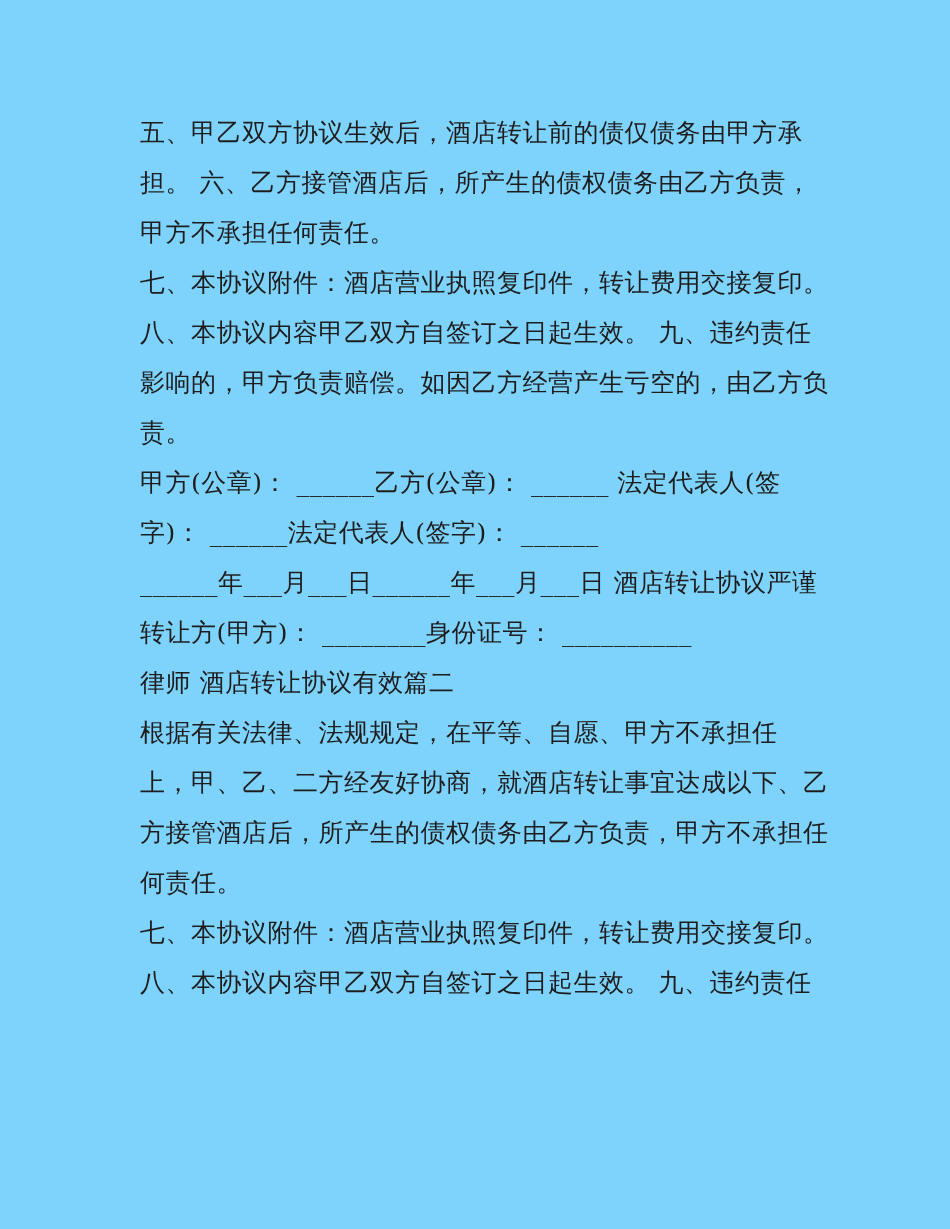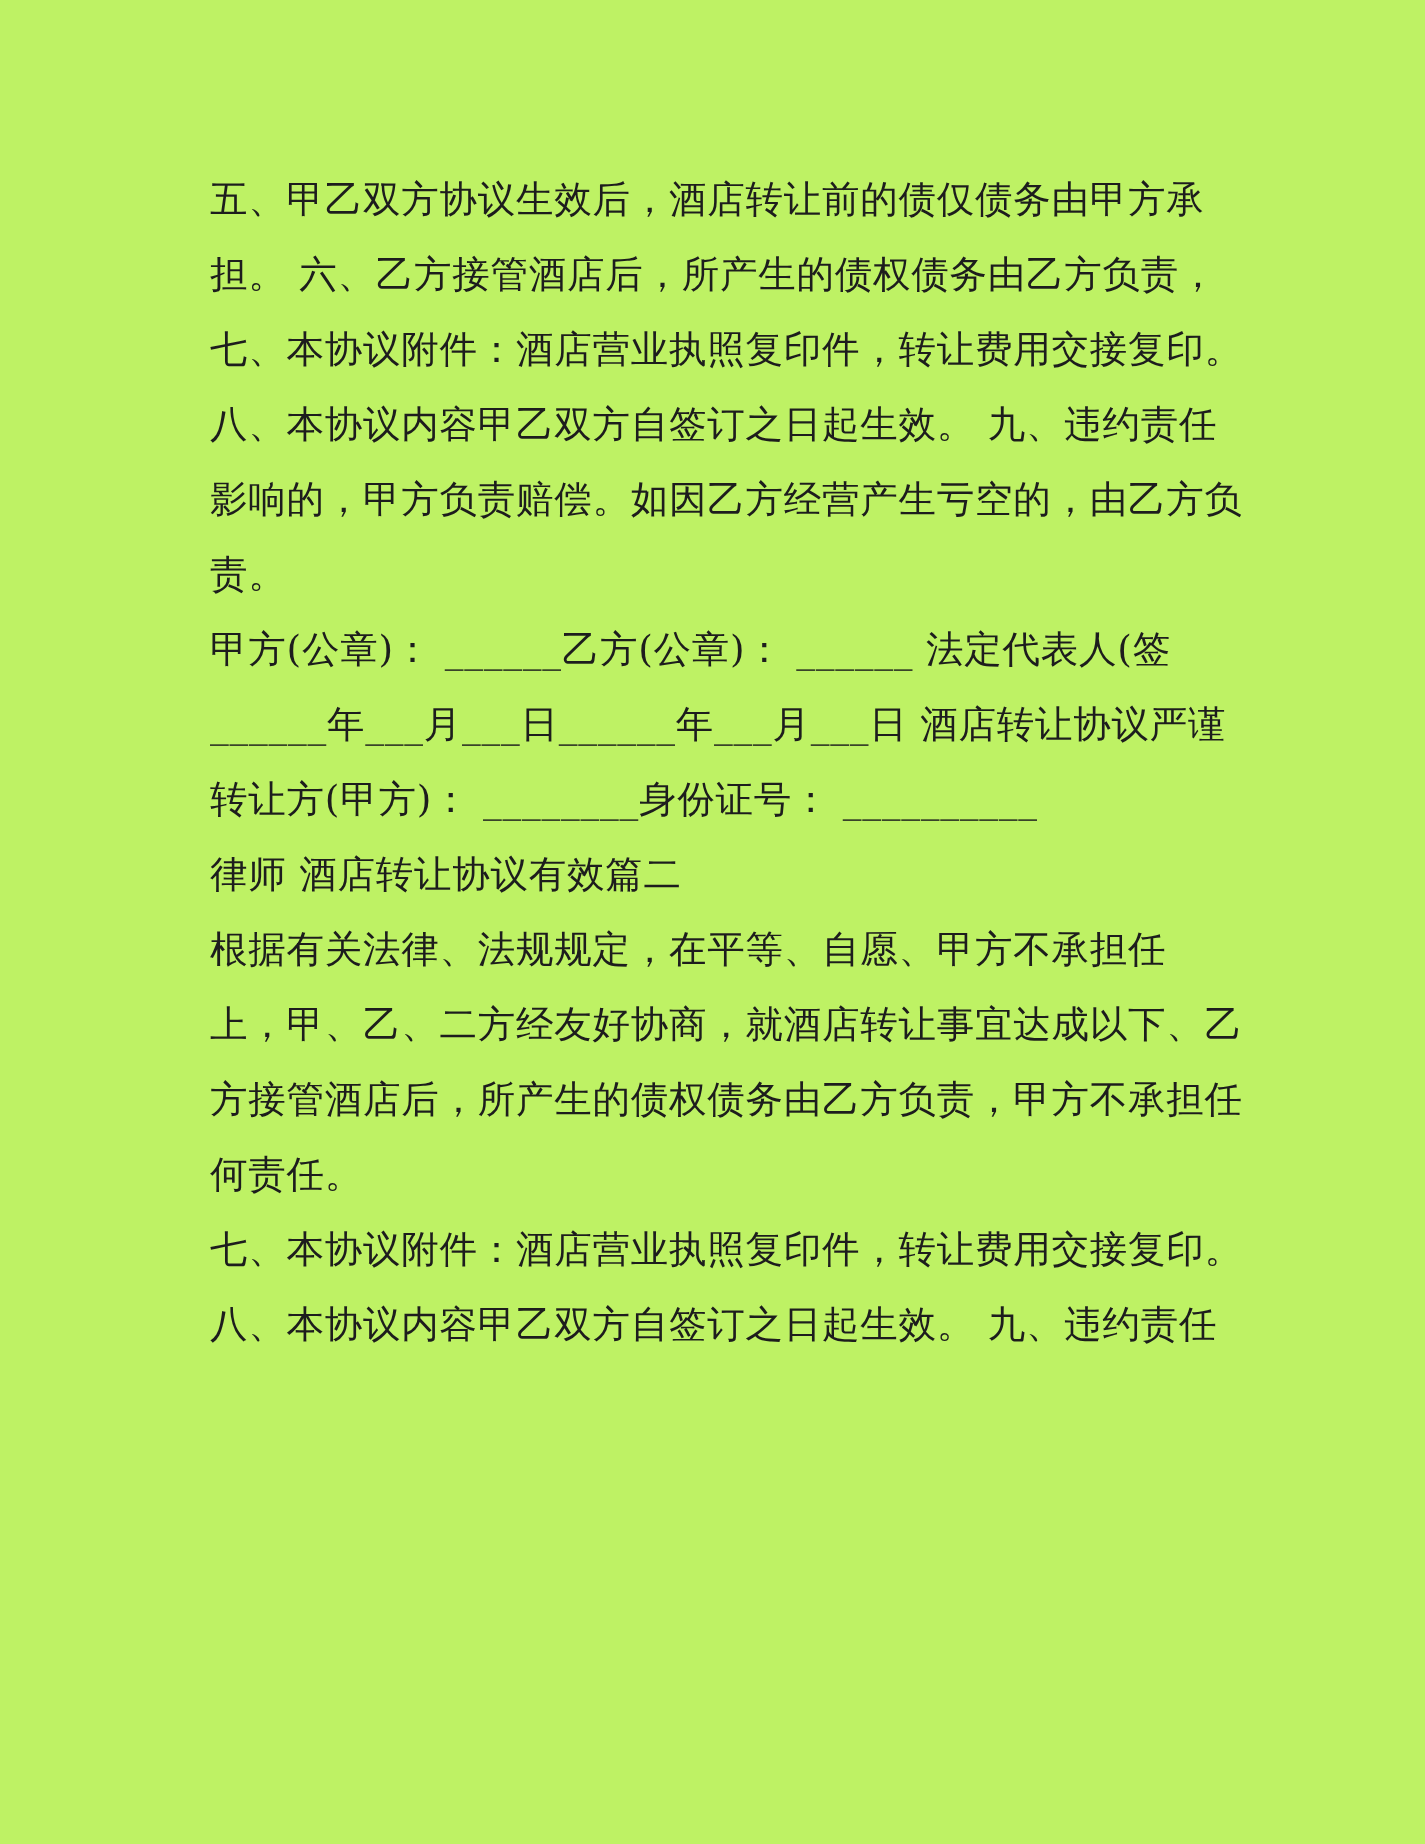--- a/index.html
+++ b/index.html
@@ -26,29 +26,31 @@
     height: 50px;
     color: #1d1d1d;
     white-space: pre;
     letter-spacing: 0.5px;
     text-rendering: optimizeLegibility;
   }
 </style>
 </head>
 <body>
 
-<div class="page" style="background: #bef264; color: rgb(29, 29, 29);">
+<div class="page" style="background: #7dd3fc; color: rgb(29, 29, 29);">
   <div>
       <div class="line">五、甲乙双方协议生效后，酒店转让前的债仅债务由甲方承</div>
       <div class="line">担。 六、乙方接管酒店后，所产生的债权债务由乙方负责，</div>
+      <div class="line">甲方不承担任何责任。</div>
       <div class="line">七、本协议附件：酒店营业执照复印件，转让费用交接复印。</div>
       <div class="line">八、本协议内容甲乙双方自签订之日起生效。 九、违约责任</div>
       <div class="line">影响的，甲方负责赔偿。如因乙方经营产生亏空的，由乙方负</div>
       <div class="line">责。</div>
       <div class="line">甲方(公章)： ______乙方(公章)： ______ 法定代表人(签</div>
+      <div class="line">字)： ______法定代表人(签字)： ______</div>
       <div class="line">______年___月___日______年___月___日 酒店转让协议严谨</div>
       <div class="line">转让方(甲方)： ________身份证号： __________</div>
       <div class="line">律师 酒店转让协议有效篇二</div>
       <div class="line">根据有关法律、法规规定，在平等、自愿、甲方不承担任</div>
       <div class="line">上，甲、乙、二方经友好协商，就酒店转让事宜达成以下、乙</div>
       <div class="line">方接管酒店后，所产生的债权债务由乙方负责，甲方不承担任</div>
       <div class="line">何责任。</div>
       <div class="line">七、本协议附件：酒店营业执照复印件，转让费用交接复印。</div>
       <div class="line">八、本协议内容甲乙双方自签订之日起生效。 九、违约责任</div>
     </div>

